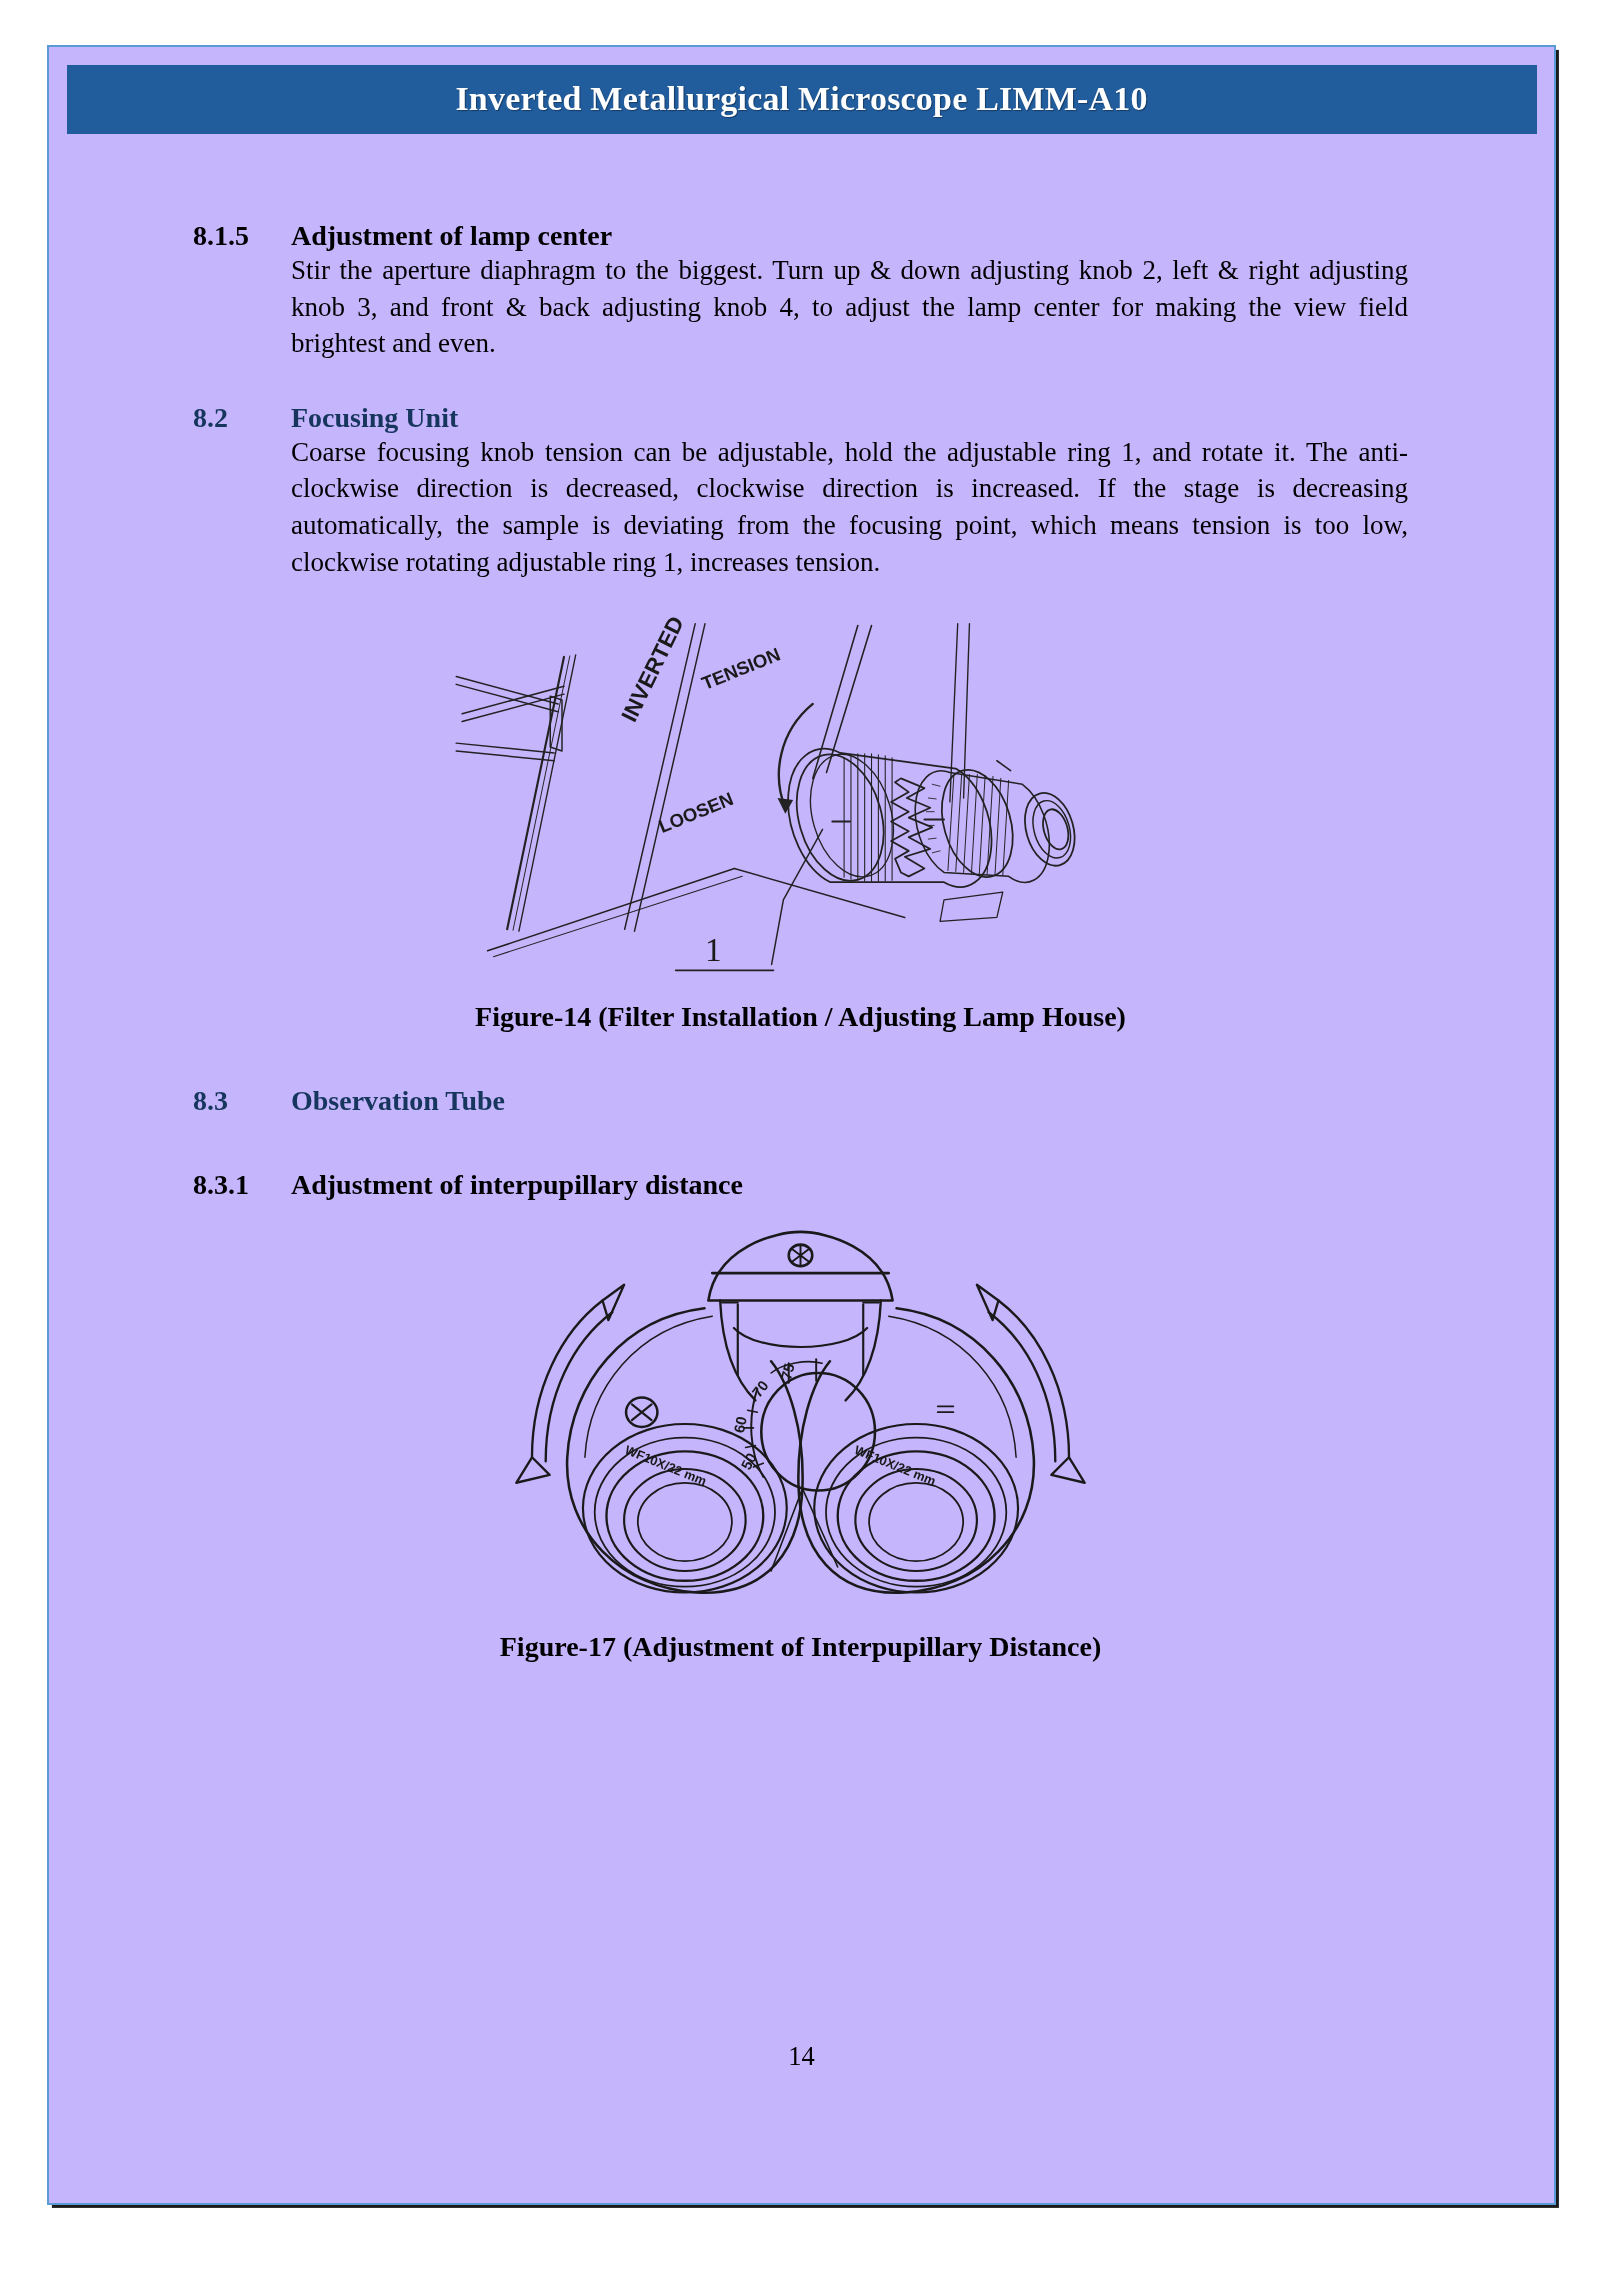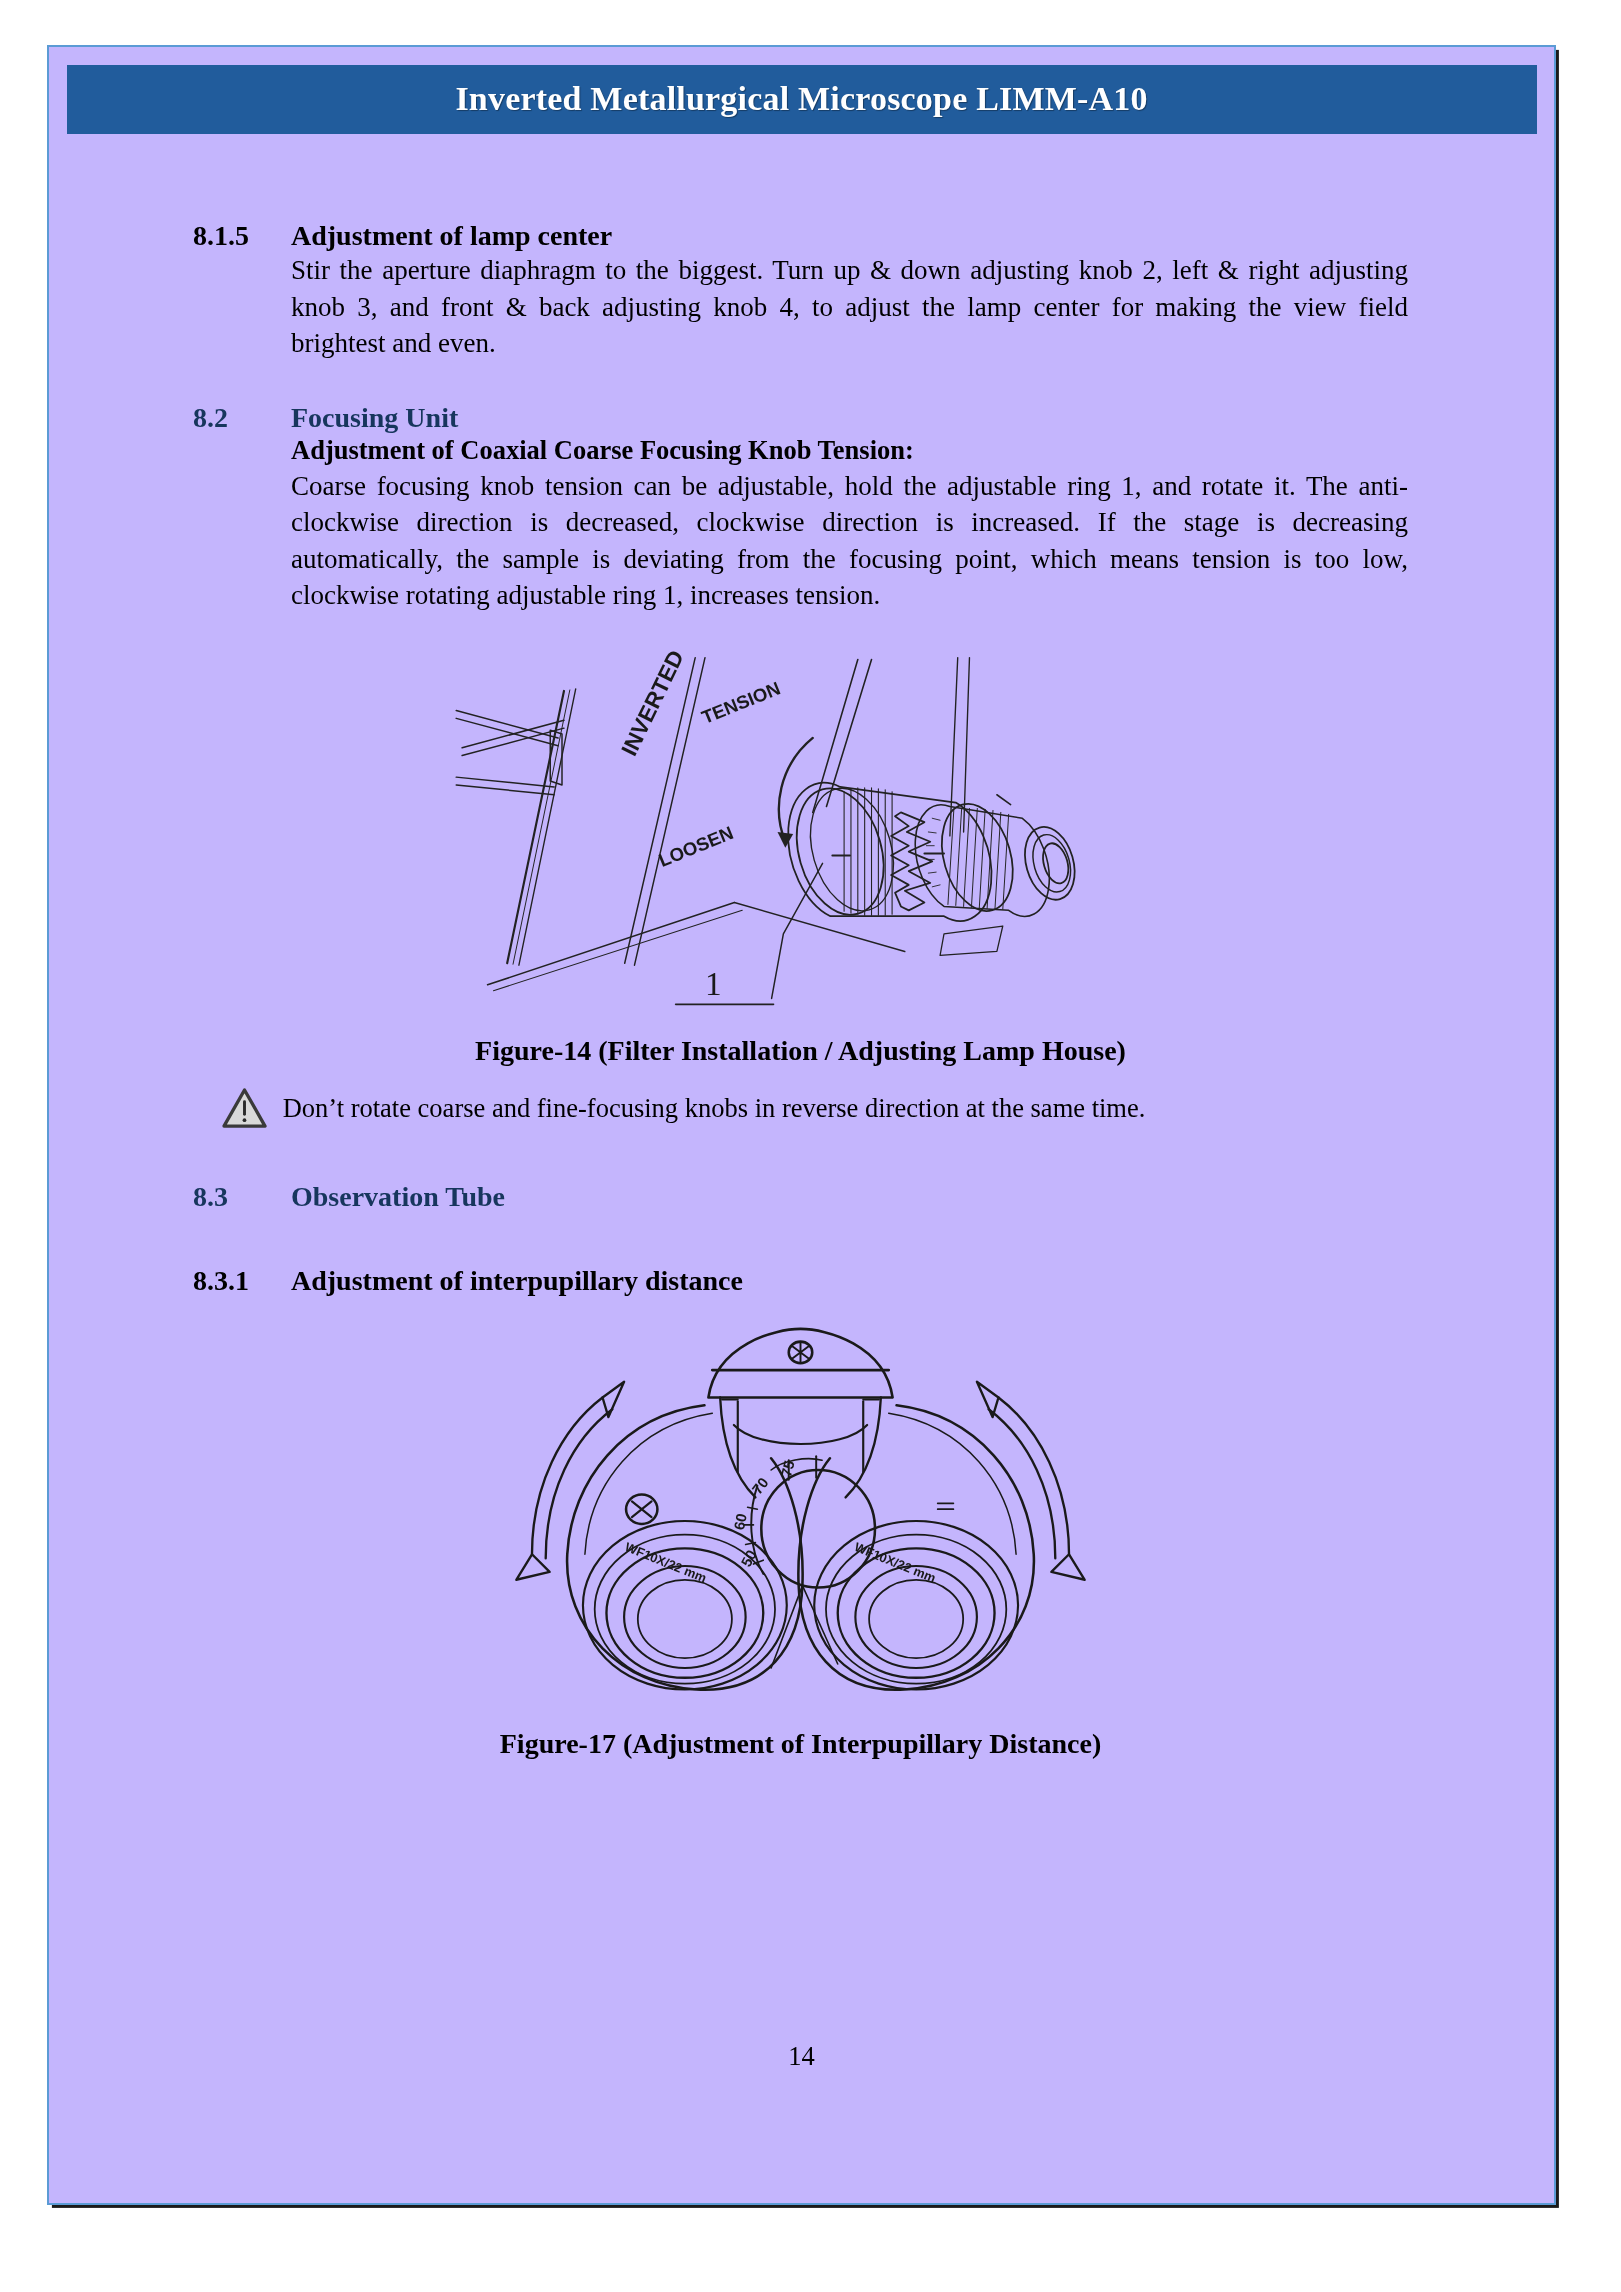--- a/index.html
+++ b/index.html
@@ -159,21 +159,20 @@
       <div class="hlabel">Adjustment of lamp center</div>
     </div>
     <div class="body-indent">Stir the aperture diaphragm to the biggest. Turn up &amp; down adjusting knob 2, left &amp; right adjusting knob 3, and front &amp; back adjusting knob 4, to adjust the lamp center for making the view field brightest and even.</div>
 
     <div class="gap-md"></div>
 
     <div class="hrow blue-head">
       <div class="hnum">8.2</div>
       <div class="hlabel">Focusing Unit</div>
     </div>
-    <div class="subhead">Adjustment of Coaxial Coarse Focusing Knob Tension:</div>
     <div class="body-indent">Coarse focusing knob tension can be adjustable, hold the adjustable ring 1, and rotate it. The anti-clockwise direction is decreased, clockwise direction is increased. If the stage is decreasing automatically, the sample is deviating from the focusing point, which means tension is too low, clockwise rotating adjustable ring 1, increases tension.</div>
 
     <div class="gap-sm"></div>
 
     <div class="figure-wrap">
       <svg width="706" height="382" viewBox="0 0 720 390">
         <g fill="none" stroke="#222222" stroke-width="1.6" stroke-linecap="round" stroke-linejoin="round">
 
           <g stroke-width="1.5">
             <path d="M8 72 L112 100"></path>
@@ -265,28 +264,20 @@
         <g font-family="'Liberation Sans', sans-serif" font-weight="bold" fill="#1a1a1a">
           <text x="190" y="120" font-size="23" transform="rotate(-64 190 120)">INVERTED</text>
           <text x="262" y="86" font-size="19" transform="rotate(-22 262 86)">TENSION</text>
           <text x="218" y="232" font-size="19" transform="rotate(-22 218 232)">LOOSEN</text>
         </g>
         <text x="262" y="362" font-size="34" font-family="'Liberation Serif', serif" fill="#1a1a1a">1</text>
       </svg>
     </div>
     <div class="figure-caption">Figure-14 (Filter Installation / Adjusting Lamp House)</div>
 
-    <div class="warn-row">
-      <svg class="warn-icon" viewBox="0 0 46 42">
-        <path d="M23 2 L44 39 L2 39 Z" fill="#d9d9d9" stroke="#3a3a3a" stroke-width="3.4" stroke-linejoin="round"></path>
-        <path d="M23 14 L23 27" stroke="#2a2a2a" stroke-width="3" stroke-linecap="round"></path>
-        <circle cx="23" cy="33" r="1.9" fill="#2a2a2a"></circle>
-      </svg>
-      <div class="warn-text">Don’t rotate coarse and fine-focusing knobs in reverse direction at the same time.</div>
-    </div>
 
     <div class="gap-lg"></div>
 
     <div class="hrow blue-head">
       <div class="hnum">8.3</div>
       <div class="hlabel">Observation Tube</div>
     </div>
 
     <div class="gap-lg"></div>
 

